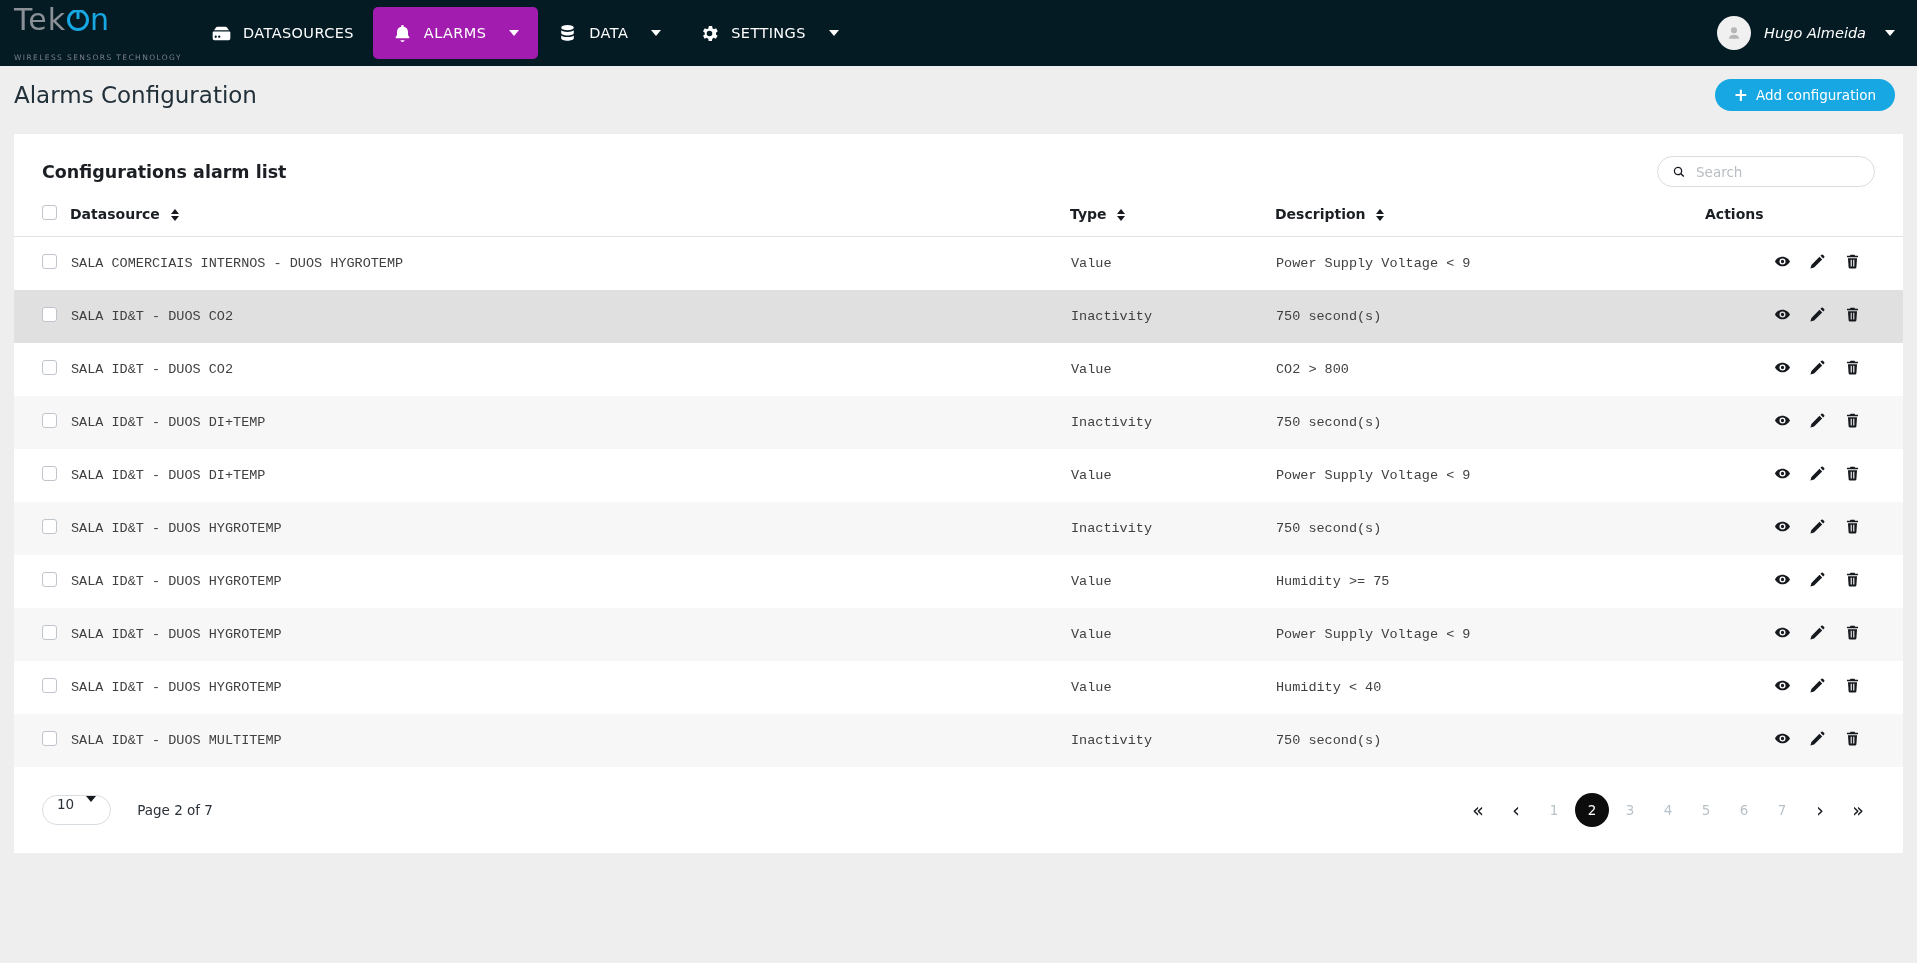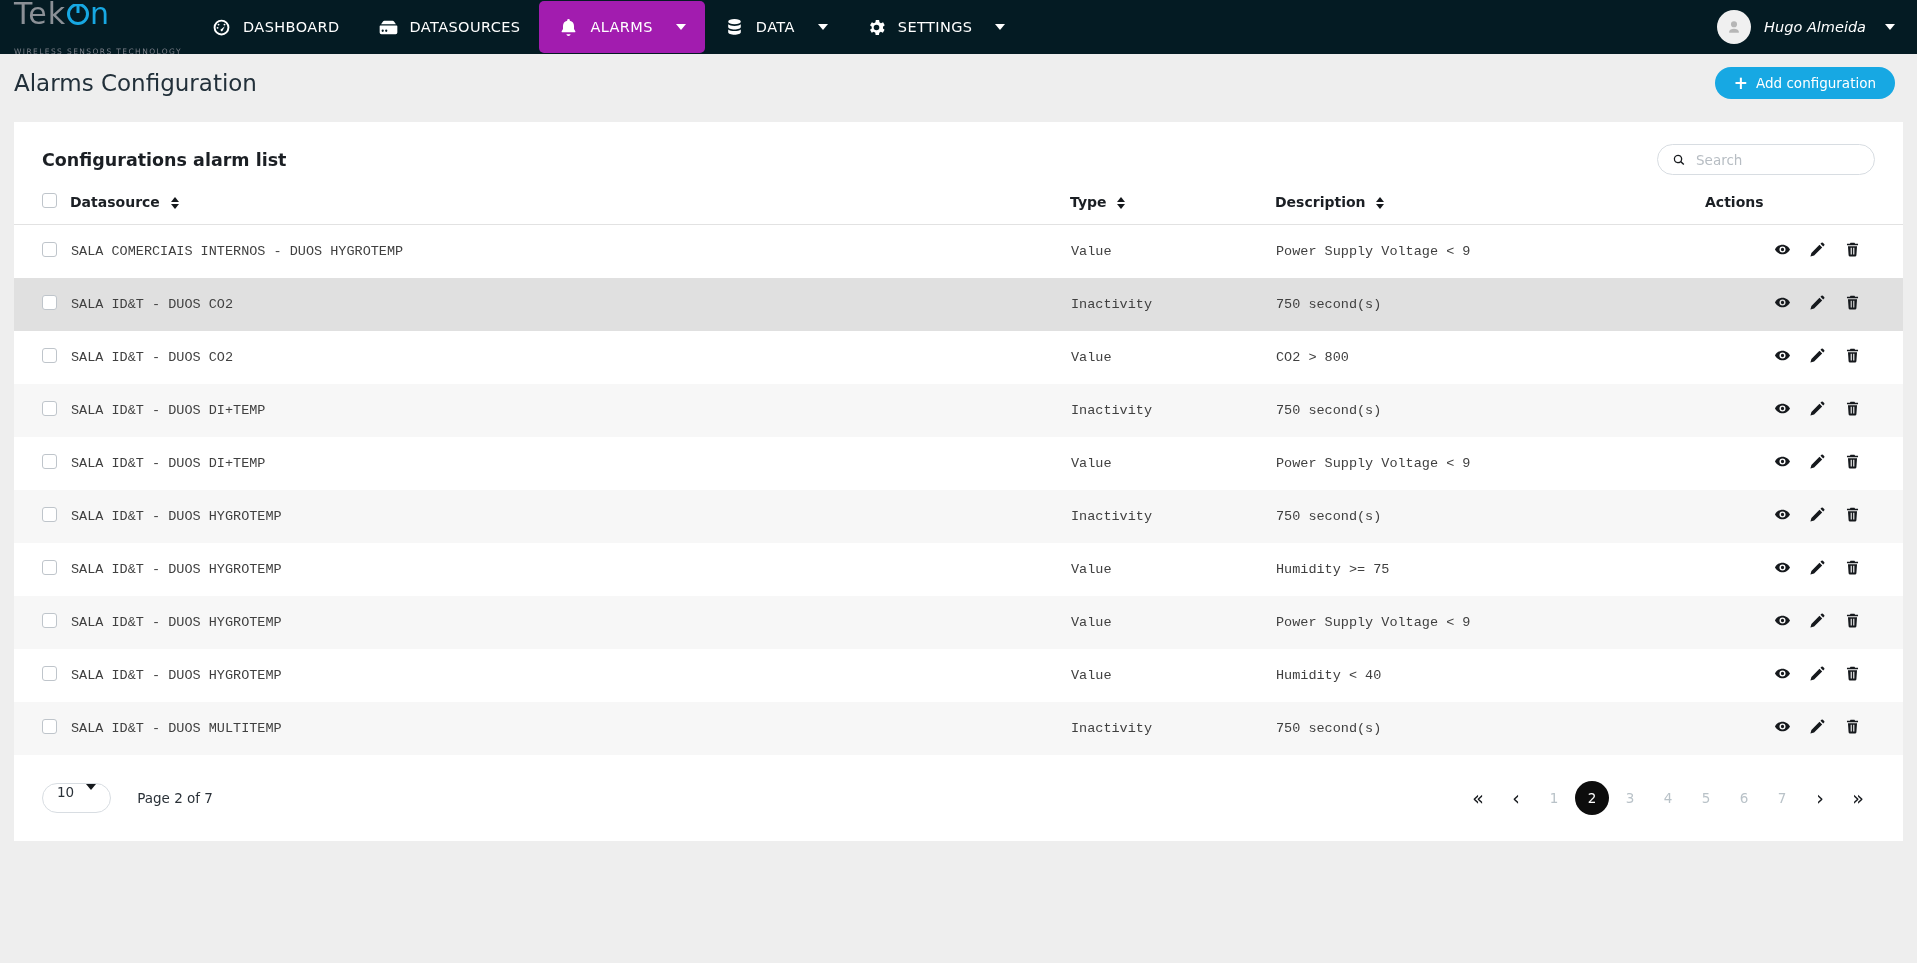--- a/index.html
+++ b/index.html
@@ -6,21 +6,21 @@
   html, body {
     margin: 0; padding: 0;
     width: 1917px; height: 963px;
     background: #eeeeee;
     font-family: "Liberation Sans", sans-serif;
     overflow: hidden;
   }
 
   
   .navbar {
-    height: 54px;
+    height: 66px;
     background: #041b23;
     display: flex;
     padding: 0 22px 0 14px;
     position: relative;
   }
   .logo-wrap { display: flex; flex-direction: column; justify-content: center; width: 140px; margin-right: 38px; }
   .logo-main { display: flex; align-items: center; font-size: 30px; letter-spacing: 1px; line-height: 1; font-weight: 400; font-family: "DejaVu Sans", sans-serif; }
   .logo-tek { color: #8b9096; }
   .logo-on { color: #17a8e3; }
   .logo-o-power { position: relative; display: inline-block; width: 22px; height: 22px; border: 3px solid #17a8e3; border-radius: 50%; margin: 0 1px; vertical-align: middle; }
@@ -164,28 +164,20 @@
     <div class="logo-main">
       <span class="logo-tek">Tek</span>
         <span class="logo-o-power"></span>
         <span class="logo-on">n</span>
     </div>
     <div class="logo-tag">WIRELESS SENSORS TECHNOLOGY</div>
   </div>
 
   <div class="nav-items">
 
-    <div class="nav-item">
-      <span class="nav-icon">
-        <svg viewBox="0 0 24 24">
-            <path d="M12 3a9 9 0 1 0 9 9 9 9 0 0 0-9-9zm0 2.2a6.8 6.8 0 0 1 6.8 6.8A6.8 6.8 0 0 1 12 18.8 6.8 6.8 0 0 1 5.2 12 6.8 6.8 0 0 1 12 5.2zM8.6 7.6a1.1 1.1 0 1 0 1.1 1.1 1.1 1.1 0 0 0-1.1-1.1zm6.8 0a1.1 1.1 0 1 0 1.1 1.1 1.1 1.1 0 0 0-1.1-1.1zM7.5 11.3a1.1 1.1 0 1 0 1.1 1.1 1.1 1.1 0 0 0-1.1-1.1zm8.3-.6l-3.9 3.1a1.2 1.2 0 1 0 1.3 1.8z"></path>
-          </svg>
-      </span>
-      <span>DASHBOARD</span>
-    </div>
 
     <div class="nav-item">
       <span class="nav-icon">
         <svg viewBox="0 0 24 24">
             <path d="M3.5 8.3l2.2-3.1A2 2 0 0 1 7.3 4.4h9.4a2 2 0 0 1 1.6.8l2.2 3.1zM2.8 9.8h18.4a.9.9 0 0 1 .9.9v6.9a2 2 0 0 1-2 2H3.9a2 2 0 0 1-2-2v-6.9a.9.9 0 0 1 .9-.9zm2.6 4.6a1.3 1.3 0 1 0 1.3 1.3 1.3 1.3 0 0 0-1.3-1.3zm4 0a1.3 1.3 0 1 0 1.3 1.3 1.3 1.3 0 0 0-1.3-1.3z"></path>
           </svg>
       </span>
       <span>DATASOURCES</span>
     </div>
 

